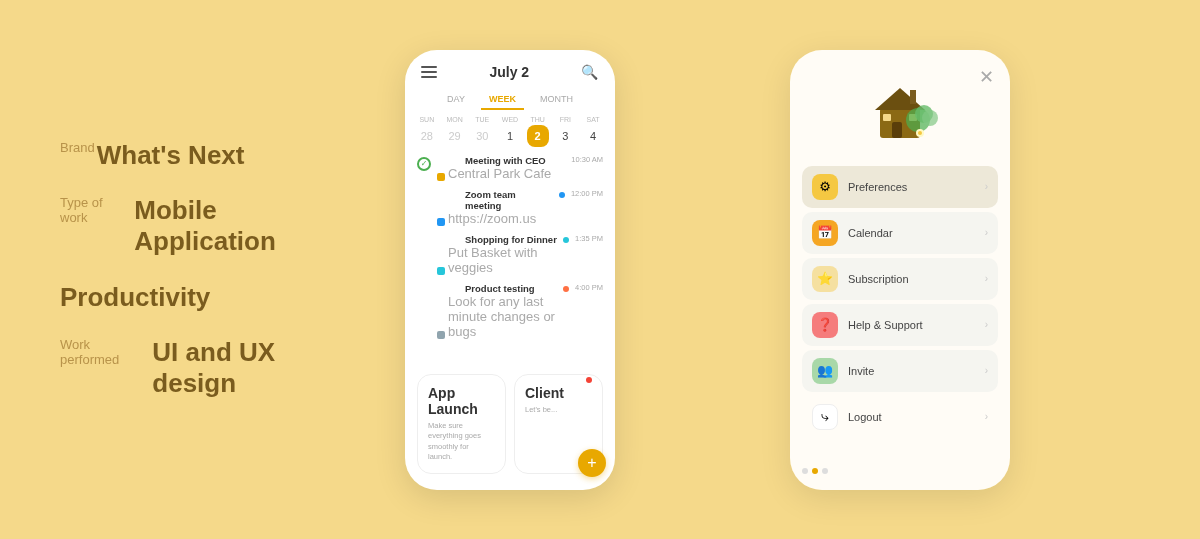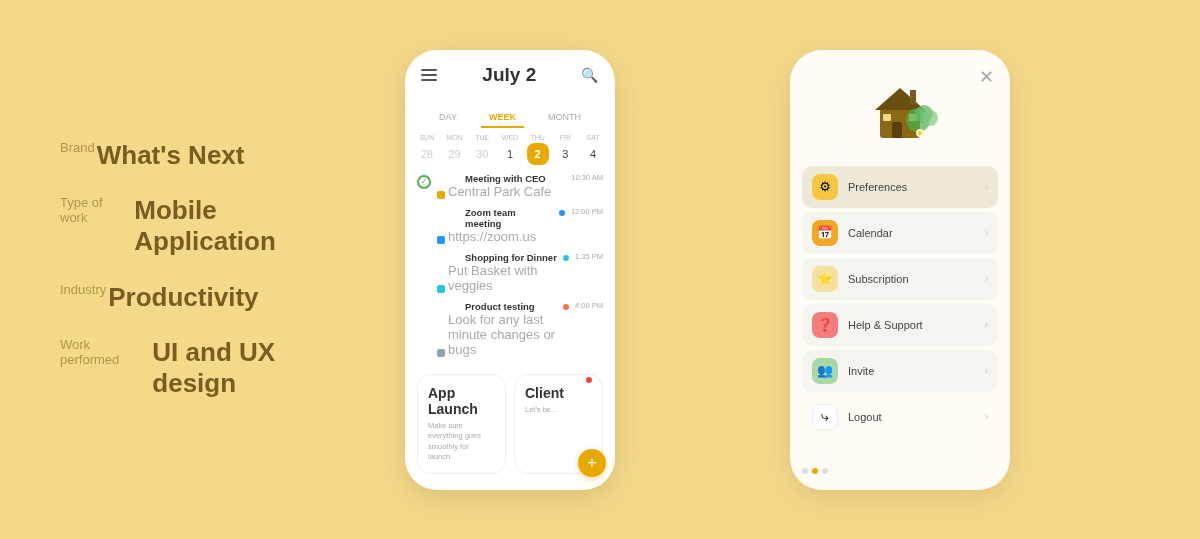--- a/index.html
+++ b/index.html
@@ -85,37 +85,36 @@
 
     .menu-icon span {
       width: 16px;
       height: 2px;
       background: #555;
       border-radius: 2px;
       display: block;
     }
 
     .phone-title {
-      font-size: 19px;
+      font-size: 14px;
       font-weight: 600;
       color: #333;
     }
 
     .search-icon-btn {
       font-size: 14px;
       color: #555;
       cursor: pointer;
     }
 
     .view-tabs {
       display: flex;
       justify-content: center;
-      gap: 16px;
+      gap: 8px;
       padding: 4px 16px 0;
-      margin-top: 12px;
     }
 
     .view-tab {
       font-size: 9px;
       color: #aaa;
       padding: 4px 8px;
       cursor: pointer;
     }
 
     .view-tab.active {
@@ -427,21 +426,20 @@
   <div class="left-panel">
     <div class="info-block">
       <span class="info-label">Brand</span>
       <span class="info-value">What's Next</span>
     </div>
     <div class="info-block">
       <span class="info-label">Type of work</span>
       <span class="info-value">Mobile Application</span>
     </div>
     <div class="info-block">
-      <span class="info-label">Industry</span>
       <span class="info-value">Productivity</span>
     </div>
     <div class="info-block">
       <span class="info-label">Work performed</span>
       <span class="info-value">UI and UX design</span>
     </div>
   </div>
 
   <div class="phone-container">
     <div class="phone">

